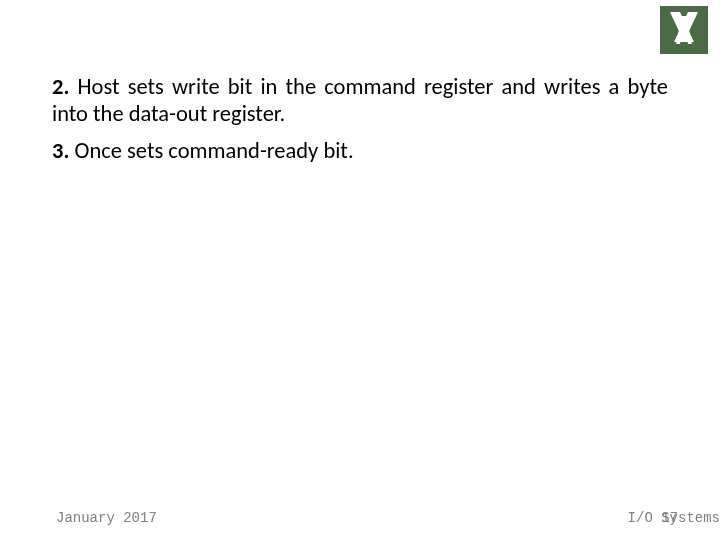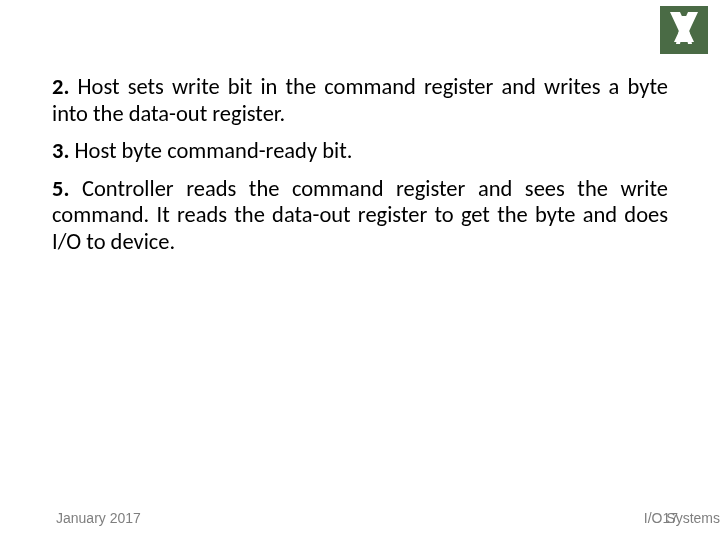--- a/index.html
+++ b/index.html
@@ -41,21 +41,21 @@
   .item .num { font-weight: 700; }
   .item .txt { font-weight: 400; }
   .footer {
     position: absolute;
     left: 0;
     right: 0;
     bottom: 14px;
     height: 24px;
     font-size: 14px;
     color: #7f7f7f;
-    font-family: Liberation Sans, sans-serif;
+    font-family: Liberation Mono, monospace;
   }
   .footer .date {
     position: absolute;
     left: 56px;
     bottom: 0;
   }
   .footer .title {
     position: absolute;
     left: 4px;
     right: 0;
@@ -85,24 +85,21 @@
         <path d="M -8,14 L -4,14 L 2,-14 L -2,-14 Z"></path>
       </g>
     </svg>
   </div>
 
   <div class="content">
     <p class="item">
       <span class="num">2.</span><span class="txt"> Host sets write bit in the command register and writes a byte into the data-out register.</span>
     </p>
     <p class="item">
-      <span class="num">3.</span><span class="txt"> Host byte command-ready bit.</span>
-    </p>
-    <p class="item">
-      <span class="num">5.</span><span class="txt"> Controller reads the command register and sees the write command. It reads the data-out register to get the byte and does I/O to device.</span>
+      <span class="num">3.</span><span class="txt"> Once sets command-ready bit.</span>
     </p>
   </div>
 
   <div class="footer">
     <span class="date">January 2017</span>
     <span class="title">I/O Systems</span>
     <span class="pagenum">17</span>
   </div>
 
 </div>

